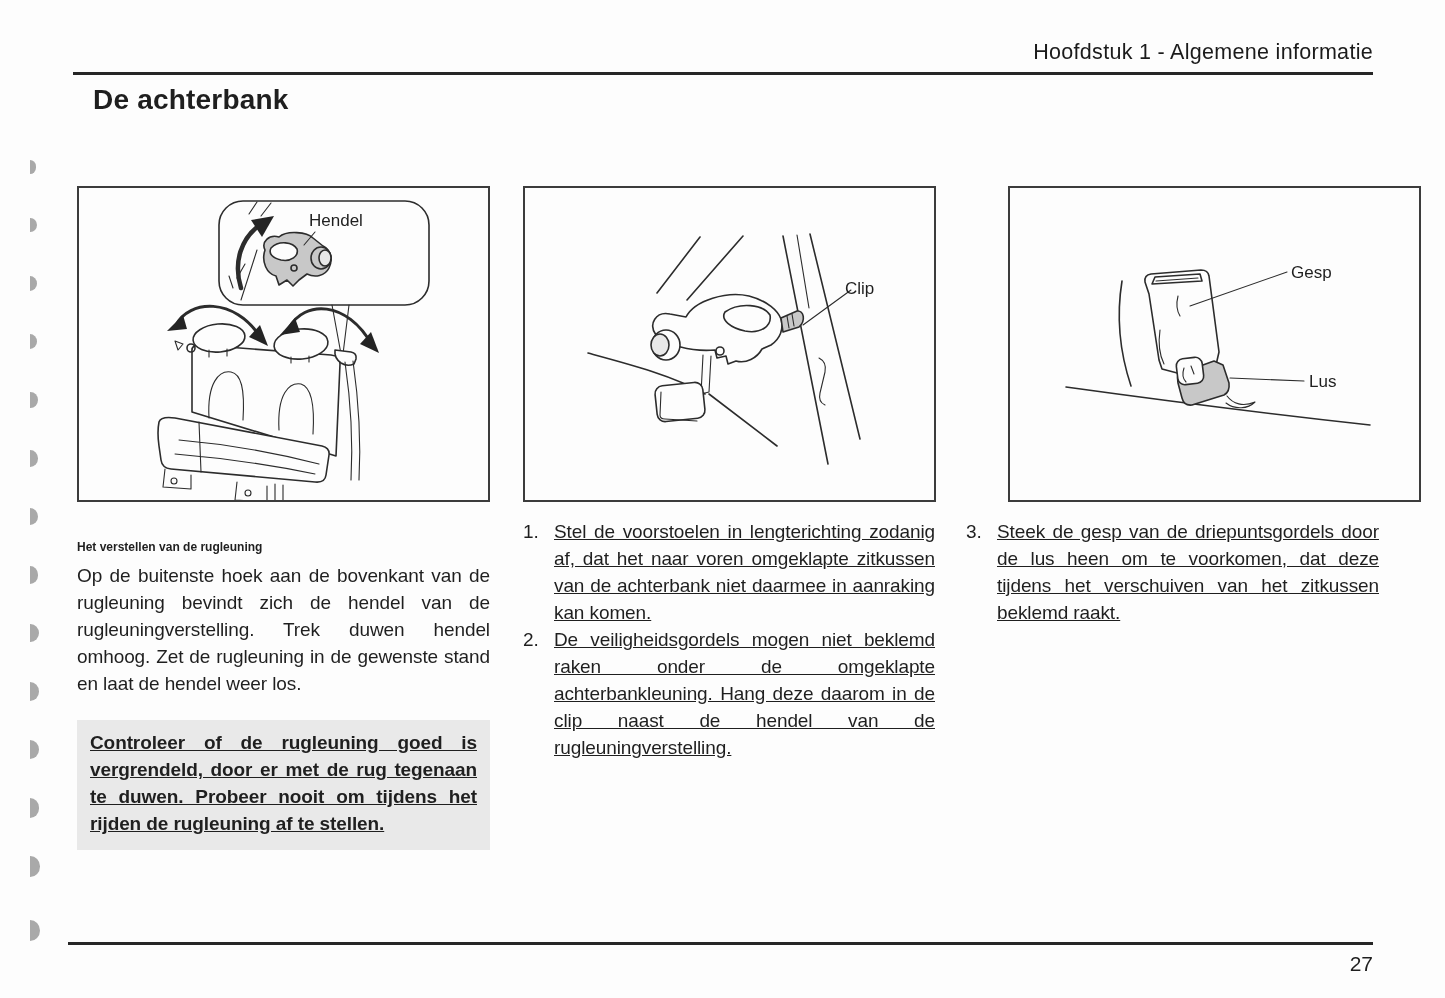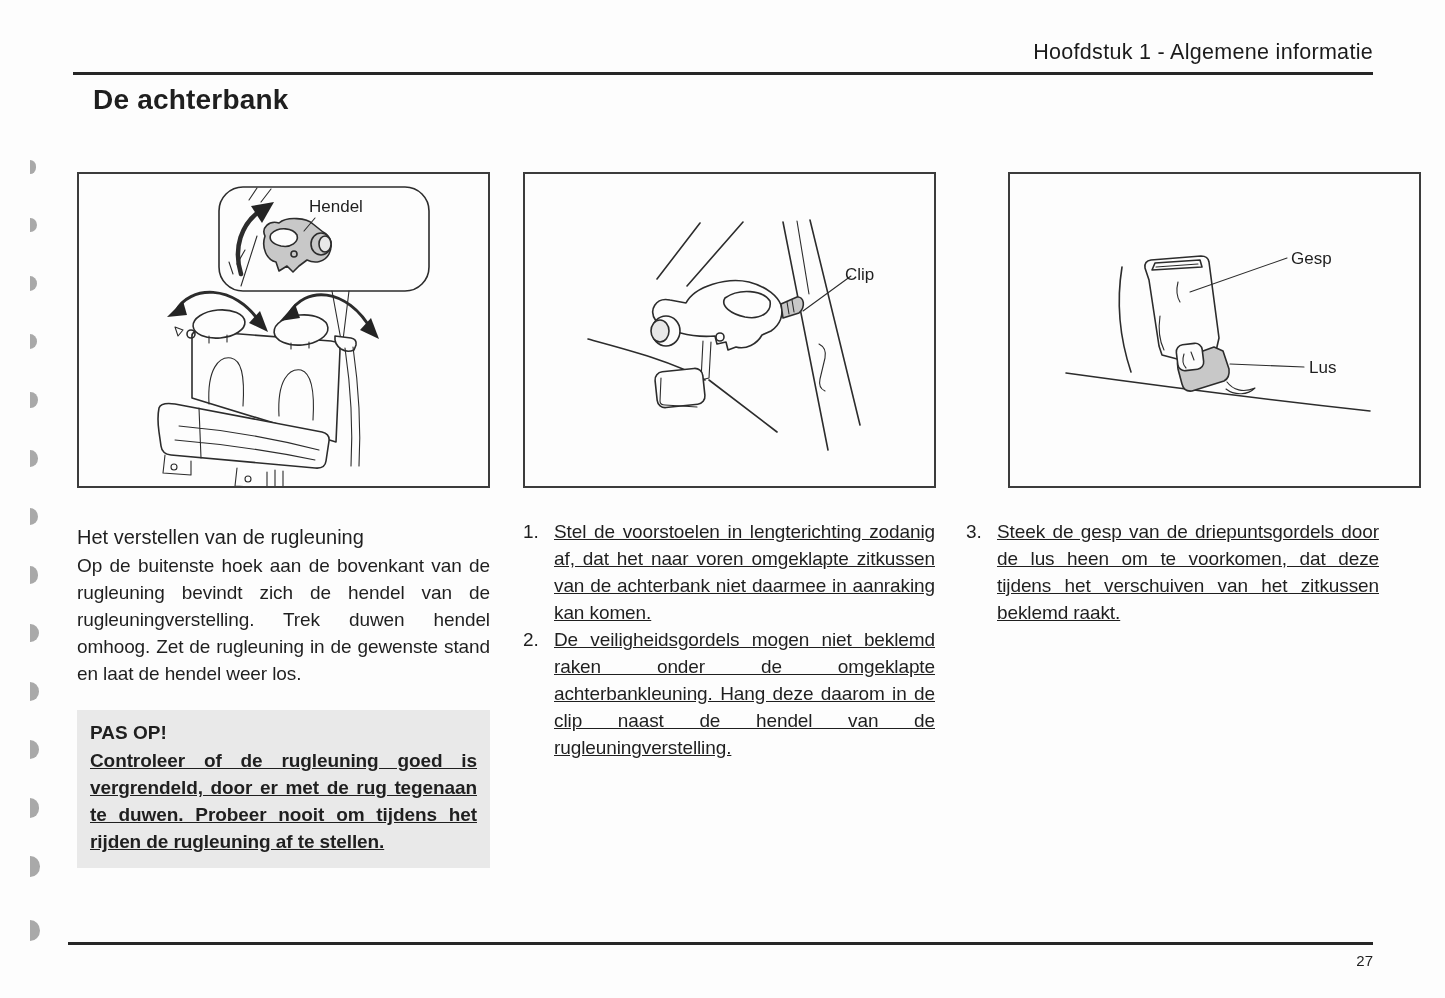--- a/index.html
+++ b/index.html
@@ -7,49 +7,49 @@
     width:1445px;height:998px;position:relative;overflow:hidden;
     background:#fdfdfd;color:#1f1f1f;
     font-family:"Liberation Sans",sans-serif;
     -webkit-font-smoothing:antialiased;
   }
   .rule{position:absolute;background:#262626;height:3px;}
   .chapter{position:absolute;top:40px;right:72px;font-size:21.5px;letter-spacing:.3px;color:#1b1b1b;text-align:right;}
   .top-rule{top:72px;left:73px;width:1300px;}
   .page-title{position:absolute;top:84px;left:77px;font-size:28px;font-weight:bold;letter-spacing:.2px;margin-left:16px;}
   .figbox{
-    position:absolute;top:172px;width:409px;height:312px;
+    position:absolute;top:186px;width:409px;height:312px;
     border:2px solid #3c3c3c;background:#fdfdfd;margin:0;
   }
   #fig1{left:77px;} #fig2{left:523px;} #fig3{left:966px;margin-left:42px;}
   svg{display:block;}
   svg .ln{fill:none;stroke:#2c2c2c;stroke-width:1.6;stroke-linecap:round;stroke-linejoin:round;}
   svg .thin{stroke-width:1.1;}
   svg .thick{stroke-width:3;}
   svg .fillw{fill:#fdfdfd;}
   svg .fillg{fill:#c8c8c8;}
   svg .fillg2{fill:#e8e8e8;}
   svg .ah{fill:#242424;stroke:none;}
   svg text{font-family:"Liberation Sans",sans-serif;font-size:17px;fill:#1f1f1f;}
   .cols{position:absolute;top:518px;left:0;width:1445px;}
   .col{position:absolute;top:0;font-size:19px;line-height:27px;}
   #col1{left:77px;width:413px;}
   #col2{left:523px;width:412px;}
   #col3{left:966px;width:413px;}
-  .col h2{font-size:20px;line-height:26px;font-weight:normal;margin:6px 0 2px 0;text-align:justify;}
+  .col h2{font-size:12px;line-height:26px;font-weight:bold;margin:16px 0 2px 0;text-align:justify;}
   .col p{margin:0;text-align:justify;letter-spacing:-0.1px;}
   .warning{background:#e9e9e9;margin-top:23px;padding:9px 13px 13px 13px;}
   .warning-title{font-weight:bold;margin-bottom:1px;}
   .warning-body{font-weight:bold;text-align:justify;letter-spacing:-0.1px;text-decoration:underline;}
   .olist{margin-top:0;}
   .orow{display:flex;align-items:flex-start;}
   .onum{width:31px;flex:none;}
   .otxt{flex:1;text-align:justify;letter-spacing:-0.1px;text-decoration:underline;}
   .bottom-rule{top:942px;left:68px;width:1305px;}
-  .page-number{position:absolute;top:952px;right:72px;font-size:15px;}
+  .page-number{position:absolute;top:952px;right:72px;font-size:21px;}
   #binding{position:absolute;left:30px;top:0;width:20px;height:998px;}
   .bmark{position:absolute;background:#a9a9a9;border-radius:0 100% 100% 0 / 0 50% 50% 0;}
 </style>
 </head>
 <body>
 
 <div id="binding">
     <div class="bmark" style="top: 160px; left: 0px; width: 6.48px; height: 13.68px;"></div>
     <div class="bmark" style="top: 218px; left: 0px; width: 6.75px; height: 14.25px;"></div>
     <div class="bmark" style="top: 276px; left: 0px; width: 7.02px; height: 14.82px;"></div>
@@ -178,21 +178,20 @@
     </g>
   </svg>
 </figure>
 
 <div class="cols">
 
   <div class="col" id="col1">
     <h2>Het verstellen van de rugleuning</h2>
     <p>Op de buitenste hoek aan de bovenkant van de rugleuning bevindt zich de hendel van de rugleuningverstelling. Trek duwen hendel omhoog. Zet de rugleuning in de gewenste stand en laat de hendel weer los.</p>
     <div class="warning">
-      <div class="warning-title">PAS OP!</div>
       <div class="warning-body">Controleer of de rugleuning goed is vergrendeld, door er met de rug tegenaan te duwen. Probeer nooit om tijdens het rijden de rugleuning af te stellen.</div>
     </div>
   </div>
 
   <div class="col" id="col2">
     <div class="olist">
       <div class="orow">
         <span class="onum">1.</span>
         <span class="otxt">Stel de voorstoelen in lengterichting zodanig af, dat het naar voren omgeklapte zitkussen van de achterbank niet daarmee in aanraking kan komen.</span>
       </div>

